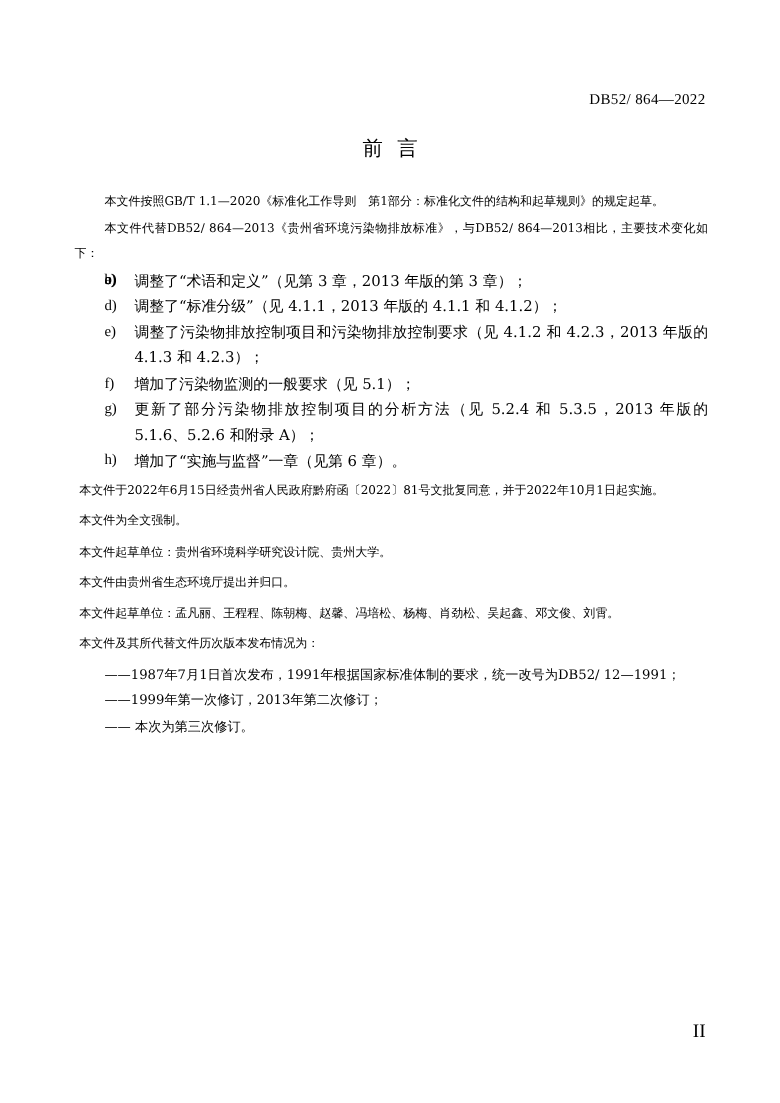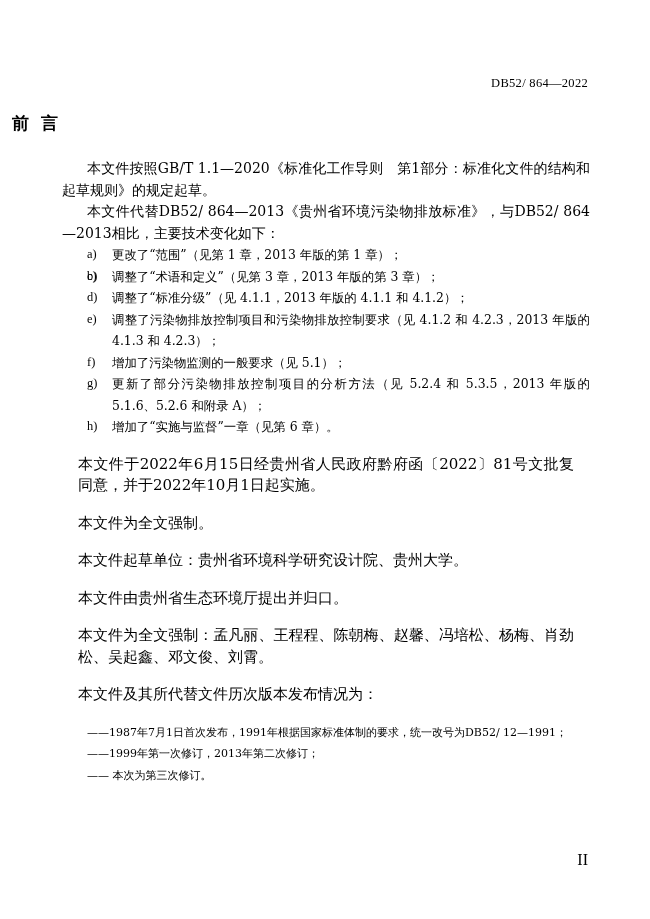--- a/index.html
+++ b/index.html
@@ -29,49 +29,50 @@
     font-size: 12.5px;
     letter-spacing: 0.3px;
     color: #000;
     white-space: nowrap;
   }
   .title {
     position: absolute;
     top: 112px;
     left: 0;
     width: 650px;
+    text-align: center;
     font-family: "DejaVu Serif", serif;
     font-size: 17px;
-    font-weight: bold;
+    font-weight: normal;
     letter-spacing: 12px;
     text-indent: 12px;
   }
   .content {
     position: absolute;
     top: 158px;
     left: 62px;
     width: 528px;
     font-size: 12.6px;
     line-height: 21.5px;
     text-align: justify;
   }
   .para {
     text-indent: 25px;
     margin: 0;
     padding: 0;
     font-family: "DejaVu Serif", serif;
-    font-size: 14px;
+    font-size: 10px;
     line-height: 21.5px;
   }
   .para-noindent {
     text-indent: 0;
-    margin: 16px;
+    margin: 4px;
     padding: 0;
     font-family: "DejaVu Serif", serif;
-    font-size: 15px;
+    font-size: 10px;
     line-height: 21.5px;
   }
   .list {
     margin: 0;
     padding: 0;
     list-style: none;
   }
   .list-item {
     position: relative;
     padding-left: 50px;
@@ -115,21 +116,20 @@
 
   <div class="content">
 
     <p class="para">本文件按照GB/T 1.1—2020《标准化工作导则　第1部分：标准化文件的结构和起草规则》的规定起草。</p>
 
     <p class="para">本文件代替DB52/ 864—2013《贵州省环境污染物排放标准》，与DB52/ 864—2013相比，主要技术变化如下：</p>
 
     <ul class="list">
       <li class="list-item">
         <span class="marker">a)</span>
-        <span>更改了“范围”（见第 1 章，2013 年版的第 1 章）；</span>
       </li>
       <li class="list-item">
         <span class="marker">b)</span>
       </li>
       <li class="list-item">
         <span class="marker">c)</span>
         <span>调整了“术语和定义”（见第 3 章，2013 年版的第 3 章）；</span>
       </li>
       <li class="list-item">
         <span class="marker">d)</span>
@@ -150,21 +150,21 @@
       <li class="list-item">
         <span class="marker">h)</span>
         <span>增加了“实施与监督”一章（见第 6 章）。</span>
       </li>
     </ul>
 
     <p class="para-noindent">本文件于2022年6月15日经贵州省人民政府黔府函〔2022〕81号文批复同意，并于2022年10月1日起实施。</p>
     <p class="para-noindent">本文件为全文强制。</p>
     <p class="para-noindent">本文件起草单位：贵州省环境科学研究设计院、贵州大学。</p>
     <p class="para-noindent">本文件由贵州省生态环境厅提出并归口。</p>
-    <p class="para-noindent">本文件为全文强制：孟凡丽、王程程、陈朝梅、赵馨、冯培松、杨梅、肖劲松、吴起鑫、邓文俊、刘霄。</p>
+    <p class="para-noindent">本文件起草单位：孟凡丽、王程程、陈朝梅、赵馨、冯培松、杨梅、肖劲松、吴起鑫、邓文俊、刘霄。</p>
     <p class="para-noindent">本文件及其所代替文件历次版本发布情况为：</p>
 
     <div class="dash-item">
       <span>——1987年7月1日首次发布，1991年根据国家标准体制的要求，统一改号为DB52/ 12—1991；</span>
     </div>
     <div class="dash-item">
       <span>——1999年第一次修订，2013年第二次修订；</span>
     </div>
     <div class="dash-item">
       <span>—— 本次为第三次修订。</span>

